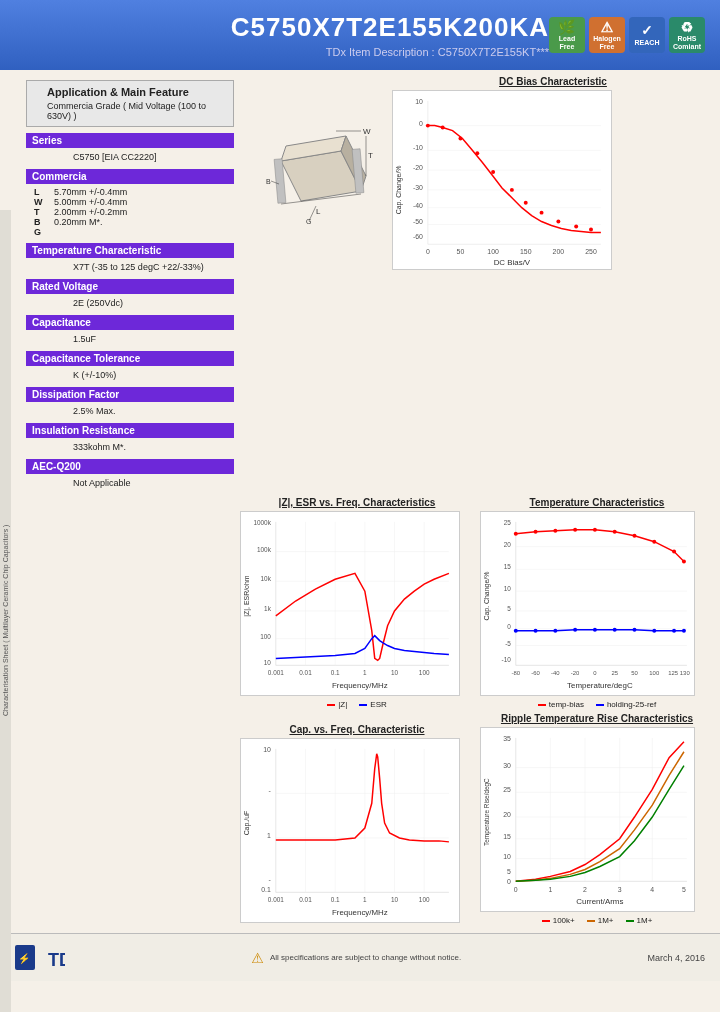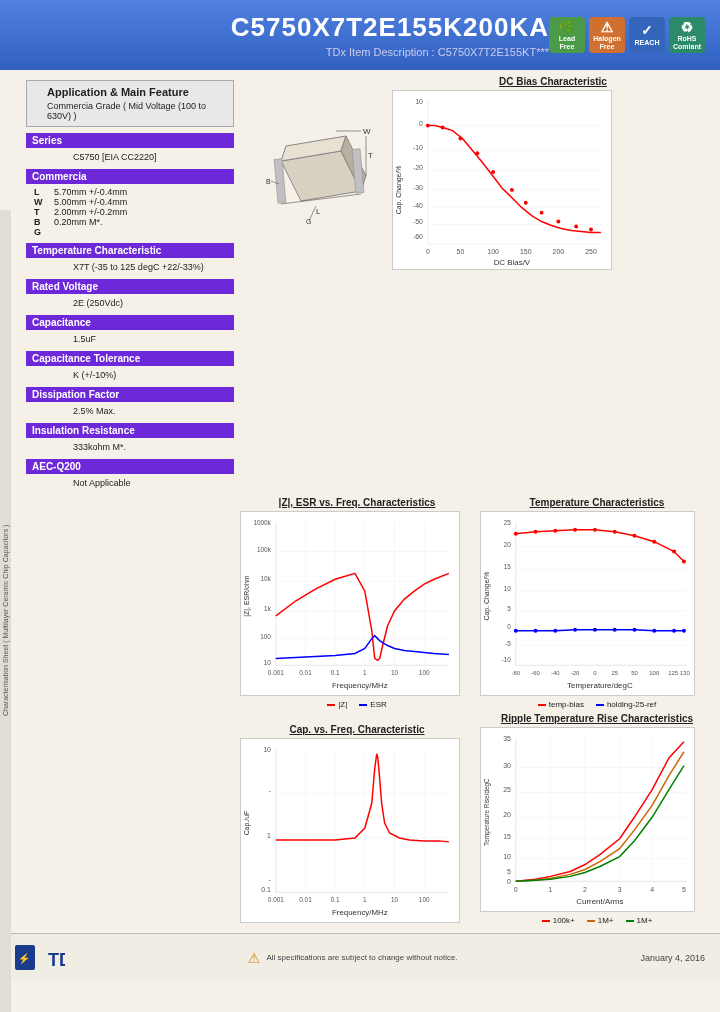--- a/index.html
+++ b/index.html
@@ -575,16 +575,16 @@
             <rect x="0" y="5" width="20" height="25" fill="#1a3a8a" rx="2"></rect>
             <text x="10" y="22" font-size="10" text-anchor="middle" fill="white" font-weight="bold">⚡</text>
             <text x="33" y="26" font-size="18" font-weight="bold" fill="#1a3a8a" font-family="Arial">TDK</text>
           </svg>
         </div>
       </div>
       <div style="display:flex; align-items:center; gap:6px;">
         <span style="font-size:14px; color:#cc8800;">⚠</span>
         <span class="footer-notice">All specifications are subject to change without notice.</span>
       </div>
-      <div class="footer-date">January 4, 2016</div>
+      <div class="footer-date">March 4, 2016</div>
     </div>
   </div>
 </div>
 
 </body></html>

